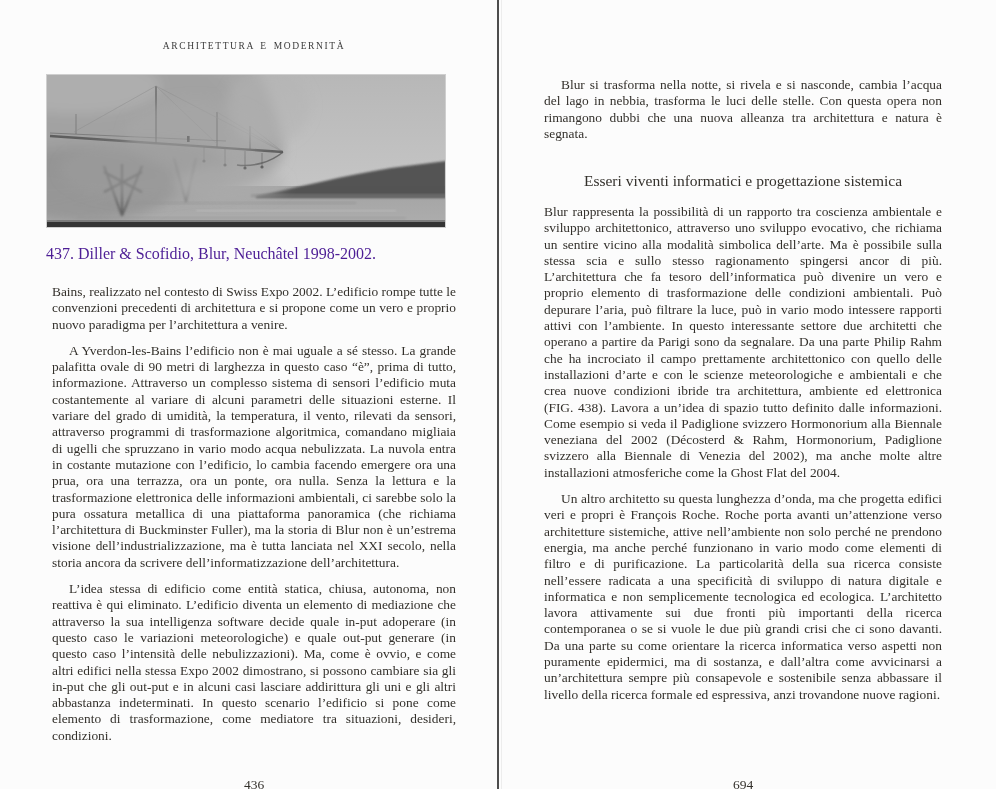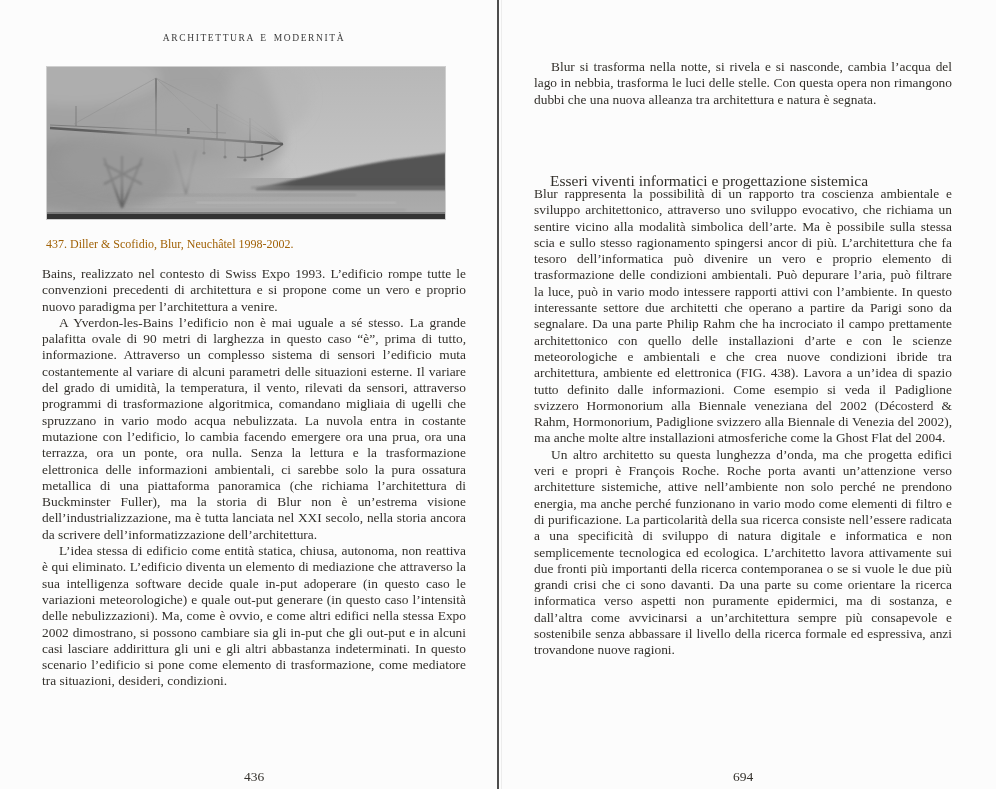--- a/index.html
+++ b/index.html
@@ -5,46 +5,46 @@
   html,body{margin:0;padding:0;}
   body{
     width:996px;height:789px;position:relative;overflow:hidden;
     background:#fcfcfc;
     font-family:"Liberation Serif","DejaVu Serif",serif;
     color:#33302b;
   }
   .spread{position:absolute;inset:0;}
   .gutter{position:absolute;top:0;bottom:0;left:497px;width:2px;background:#4d4d4d;}
   .gutter-soft{position:absolute;top:0;bottom:0;left:501px;width:1px;background:#ededed;}
-  .page{position:absolute;top:1px;height:685px;}
+  .page{position:absolute;top:9px;height:685px;}
   .page-left{left:42px;width:424px;}
   .page-right{left:534px;width:418px;}
   .running-head{
     position:absolute;top:32px;left:0;right:0;text-align:center;
     font-size:9.5px;letter-spacing:1.6px;color:#3a3a3a;word-spacing:2px;
   }
   .figure{
     position:absolute;top:65px;left:4px;width:400px;height:154px;
     background:#bdbdbd;
   }
   .figure svg{display:block;width:100%;height:100%;}
   .caption{
     position:absolute;top:236px;left:4px;right:0;
-    font-size:12px;color:#a16207;
+    font-size:16px;color:#4c1d95;
   }
   .bodytext{position:absolute;left:0;right:0;}
   .bodytext p{
-    margin:0;font-size:13.4px;line-height:16.3px;text-align:justify;
+    margin:10px;font-size:13.4px;line-height:16.3px;text-align:justify;
   }
   .bodytext p.indent{text-indent:17px;}
   .lp-body{top:265px;}
   .rp-lead{top:58px;}
   .section-heading{
-    position:absolute;top:155px;left:0;right:0;text-align:left;
-    font-size:15.5px;color:#33302b;font-weight:normal;margin:16px;
+    position:absolute;top:155px;left:0;right:0;text-align:center;
+    font-size:15.5px;color:#33302b;font-weight:normal;margin:8px;
   }
   .rp-body{top:185px;}
   .page-number{
     position:absolute;top:757px;left:0;right:0;text-align:center;
     font-size:13.5px;color:#33302b;margin-top:11px;
   }
 </style>
 </head>
 <body>
 
@@ -149,21 +149,21 @@
 
         <rect x="0" y="148" width="400" height="6" fill="#343434"></rect>
         <rect x="0" y="146" width="400" height="2" fill="#6a6a6a" opacity="0.7"></rect>
         <rect x="0.5" y="0.5" width="399" height="153" fill="none" stroke="#cfcfcf" stroke-width="1"></rect>
       </svg>
     </div>
 
     <div class="caption">437. Diller &amp; Scofidio, Blur, Neuchâtel 1998-2002.</div>
 
     <div class="bodytext lp-body">
-      <p>Bains, realizzato nel contesto di Swiss Expo 1993. L’edificio rompe tutte le convenzioni precedenti di architettura e si propone come un vero e proprio nuovo paradigma per l’architettura a venire.</p>
+      <p>Bains, realizzato nel contesto di Swiss Expo 2002. L’edificio rompe tutte le convenzioni precedenti di architettura e si propone come un vero e proprio nuovo paradigma per l’architettura a venire.</p>
       <p class="indent">A Yverdon-les-Bains l’edificio non è mai uguale a sé stesso. La grande palafitta ovale di 90 metri di larghezza in questo caso “è”, prima di tutto, informazione. Attraverso un complesso sistema di sensori l’edificio muta costantemente al variare di alcuni parametri delle situazioni esterne. Il variare del grado di umidità, la temperatura, il vento, rilevati da sensori, attraverso programmi di trasformazione algoritmica, comandano migliaia di ugelli che spruzzano in vario modo acqua nebulizzata. La nuvola entra in costante mutazione con l’edificio, lo cambia facendo emergere ora una prua, ora una terrazza, ora un ponte, ora nulla. Senza la lettura e la trasformazione elettronica delle informazioni ambientali, ci sarebbe solo la pura ossatura metallica di una piattaforma panoramica (che richiama l’architettura di Buckminster Fuller), ma la storia di Blur non è un’estrema visione dell’industrializzazione, ma è tutta lanciata nel XXI secolo, nella storia ancora da scrivere dell’informatizzazione dell’architettura.</p>
       <p class="indent">L’idea stessa di edificio come entità statica, chiusa, autonoma, non reattiva è qui eliminato. L’edificio diventa un elemento di mediazione che attraverso la sua intelligenza software decide quale in-put adoperare (in questo caso le variazioni meteorologiche) e quale out-put generare (in questo caso l’intensità delle nebulizzazioni). Ma, come è ovvio, e come altri edifici nella stessa Expo 2002 dimostrano, si possono cambiare sia gli in-put che gli out-put e in alcuni casi lasciare addirittura gli uni e gli altri abbastanza indeterminati. In questo scenario l’edificio si pone come elemento di trasformazione, come mediatore tra situazioni, desideri, condizioni.</p>
     </div>
 
     <div class="page-number">436</div>
   </div>
 
   <div class="gutter"></div>
   <div class="gutter-soft"></div>
 

